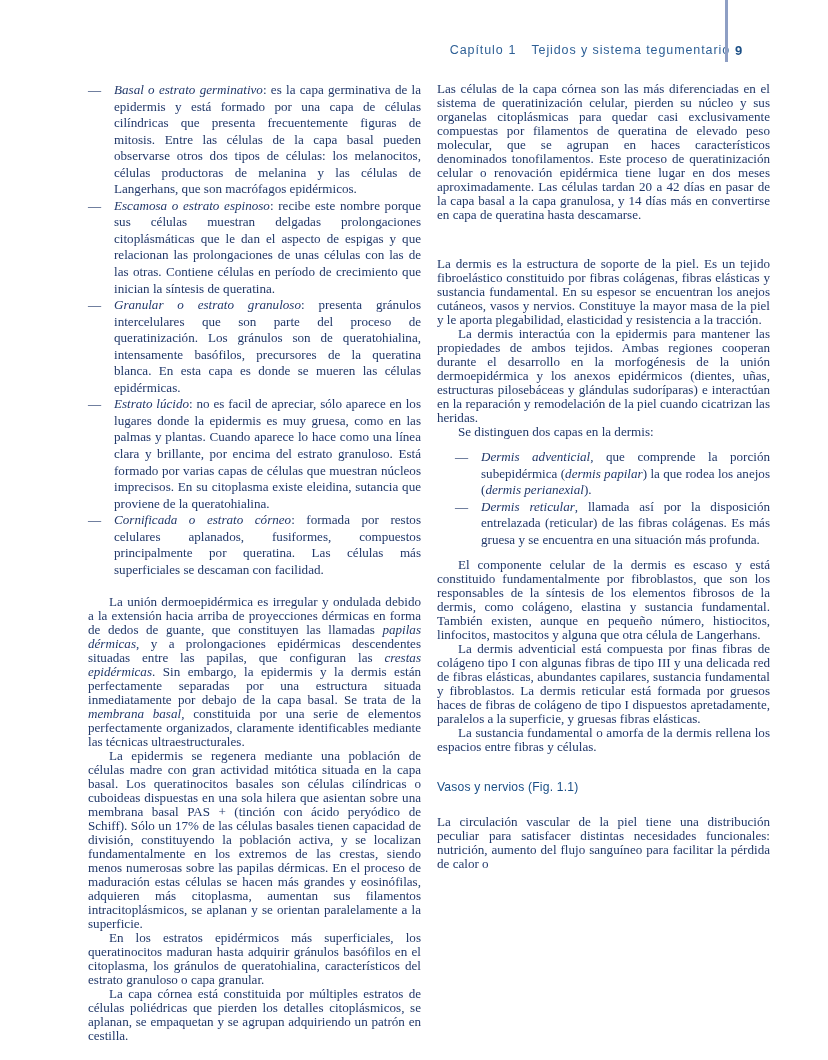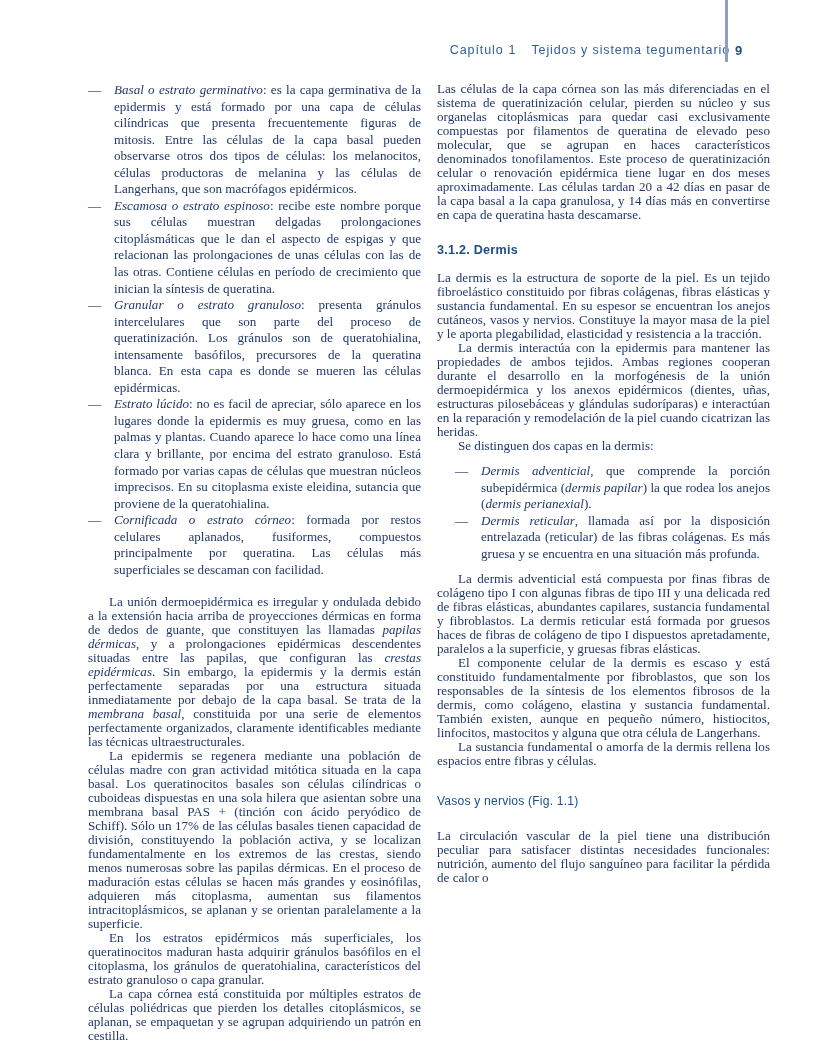--- a/index.html
+++ b/index.html
@@ -173,21 +173,20 @@
     <p class="para">La capa córnea está constituida por múltiples estratos de células poliédricas que pierden los detalles citoplásmicos, se aplanan, se empaquetan y se agrupan adquiriendo un patrón en cestilla.</p>
 
   </div>
 
   <div class="column" id="col-right">
 
     <p class="para noindent">Las células de la capa córnea son las más diferenciadas en el sistema de queratinización celular, pierden su núcleo y sus organelas citoplásmicas para quedar casi exclusivamente compuestas por filamentos de queratina de elevado peso molecular, que se agrupan en haces característicos denominados tonofilamentos. Este proceso de queratinización celular o renovación epidérmica tiene lugar en dos meses aproximadamente. Las células tardan 20 a 42 días en pasar de la capa basal a la capa granulosa, y 14 días más en convertirse en capa de queratina hasta descamarse.</p>
 
     <div class="sp-21"></div>
 
-    <h3 class="section-head">3.1.2. Dermis</h3>
 
     <div class="sp-14"></div>
 
     <p class="para noindent">La dermis es la estructura de soporte de la piel. Es un tejido fibroelástico constituido por fibras colágenas, fibras elásticas y sustancia fundamental. En su espesor se encuentran los anejos cutáneos, vasos y nervios. Constituye la mayor masa de la piel y le aporta plegabilidad, elasticidad y resistencia a la tracción.</p>
 
     <p class="para">La dermis interactúa con la epidermis para mantener las propiedades de ambos tejidos. Ambas regiones cooperan durante el desarrollo en la morfogénesis de la unión dermoepidérmica y los anexos epidérmicos (dientes, uñas, estructuras pilosebáceas y glándulas sudoríparas) e interactúan en la reparación y remodelación de la piel cuando cicatrizan las heridas.</p>
 
     <p class="para">Se distinguen dos capas en la dermis:</p>
 
     <div class="sp-10"></div>
@@ -196,24 +195,24 @@
       <li>
         <span class="dash">—</span><i>Dermis adventicial</i><span>, que comprende la porción subepidérmica (</span><i>dermis papilar</i><span>) la que rodea los anejos (</span><i>dermis perianexial</i><span>).</span>
       </li>
       <li>
         <span class="dash">—</span><i>Dermis reticular</i><span>, llamada así por la disposición entrelazada (reticular) de las fibras colágenas. Es más gruesa y se encuentra en una situación más profunda.</span>
       </li>
     </ul>
 
     <div class="sp-10"></div>
 
+    <p class="para">El componente celular de la dermis es escaso y está constituido fundamentalmente por fibroblastos, que son los responsables de la síntesis de los elementos fibrosos de la dermis, como colágeno, elastina y sustancia fundamental. También existen, aunque en pequeño número, histiocitos, linfocitos, mastocitos y alguna que otra célula de Langerhans.</p>
+
     <p class="para">La dermis adventicial está compuesta por finas fibras de colágeno tipo I con algunas fibras de tipo III y una delicada red de fibras elásticas, abundantes capilares, sustancia fundamental y fibroblastos. La dermis reticular está formada por gruesos haces de fibras de colágeno de tipo I dispuestos apretadamente, paralelos a la superficie, y gruesas fibras elásticas.</p>
 
-    <p class="para">El componente celular de la dermis es escaso y está constituido fundamentalmente por fibroblastos, que son los responsables de la síntesis de los elementos fibrosos de la dermis, como colágeno, elastina y sustancia fundamental. También existen, aunque en pequeño número, histiocitos, linfocitos, mastocitos y alguna que otra célula de Langerhans.</p>
-
 
 
     <p class="para">La sustancia fundamental o amorfa de la dermis rellena los espacios entre fibras y células.</p>
 
     <div class="sp-26"></div>
 
     <h4 class="sub-head">Vasos y nervios (Fig. 1.1)</h4>
 
     <div class="sp-21"></div>
 

